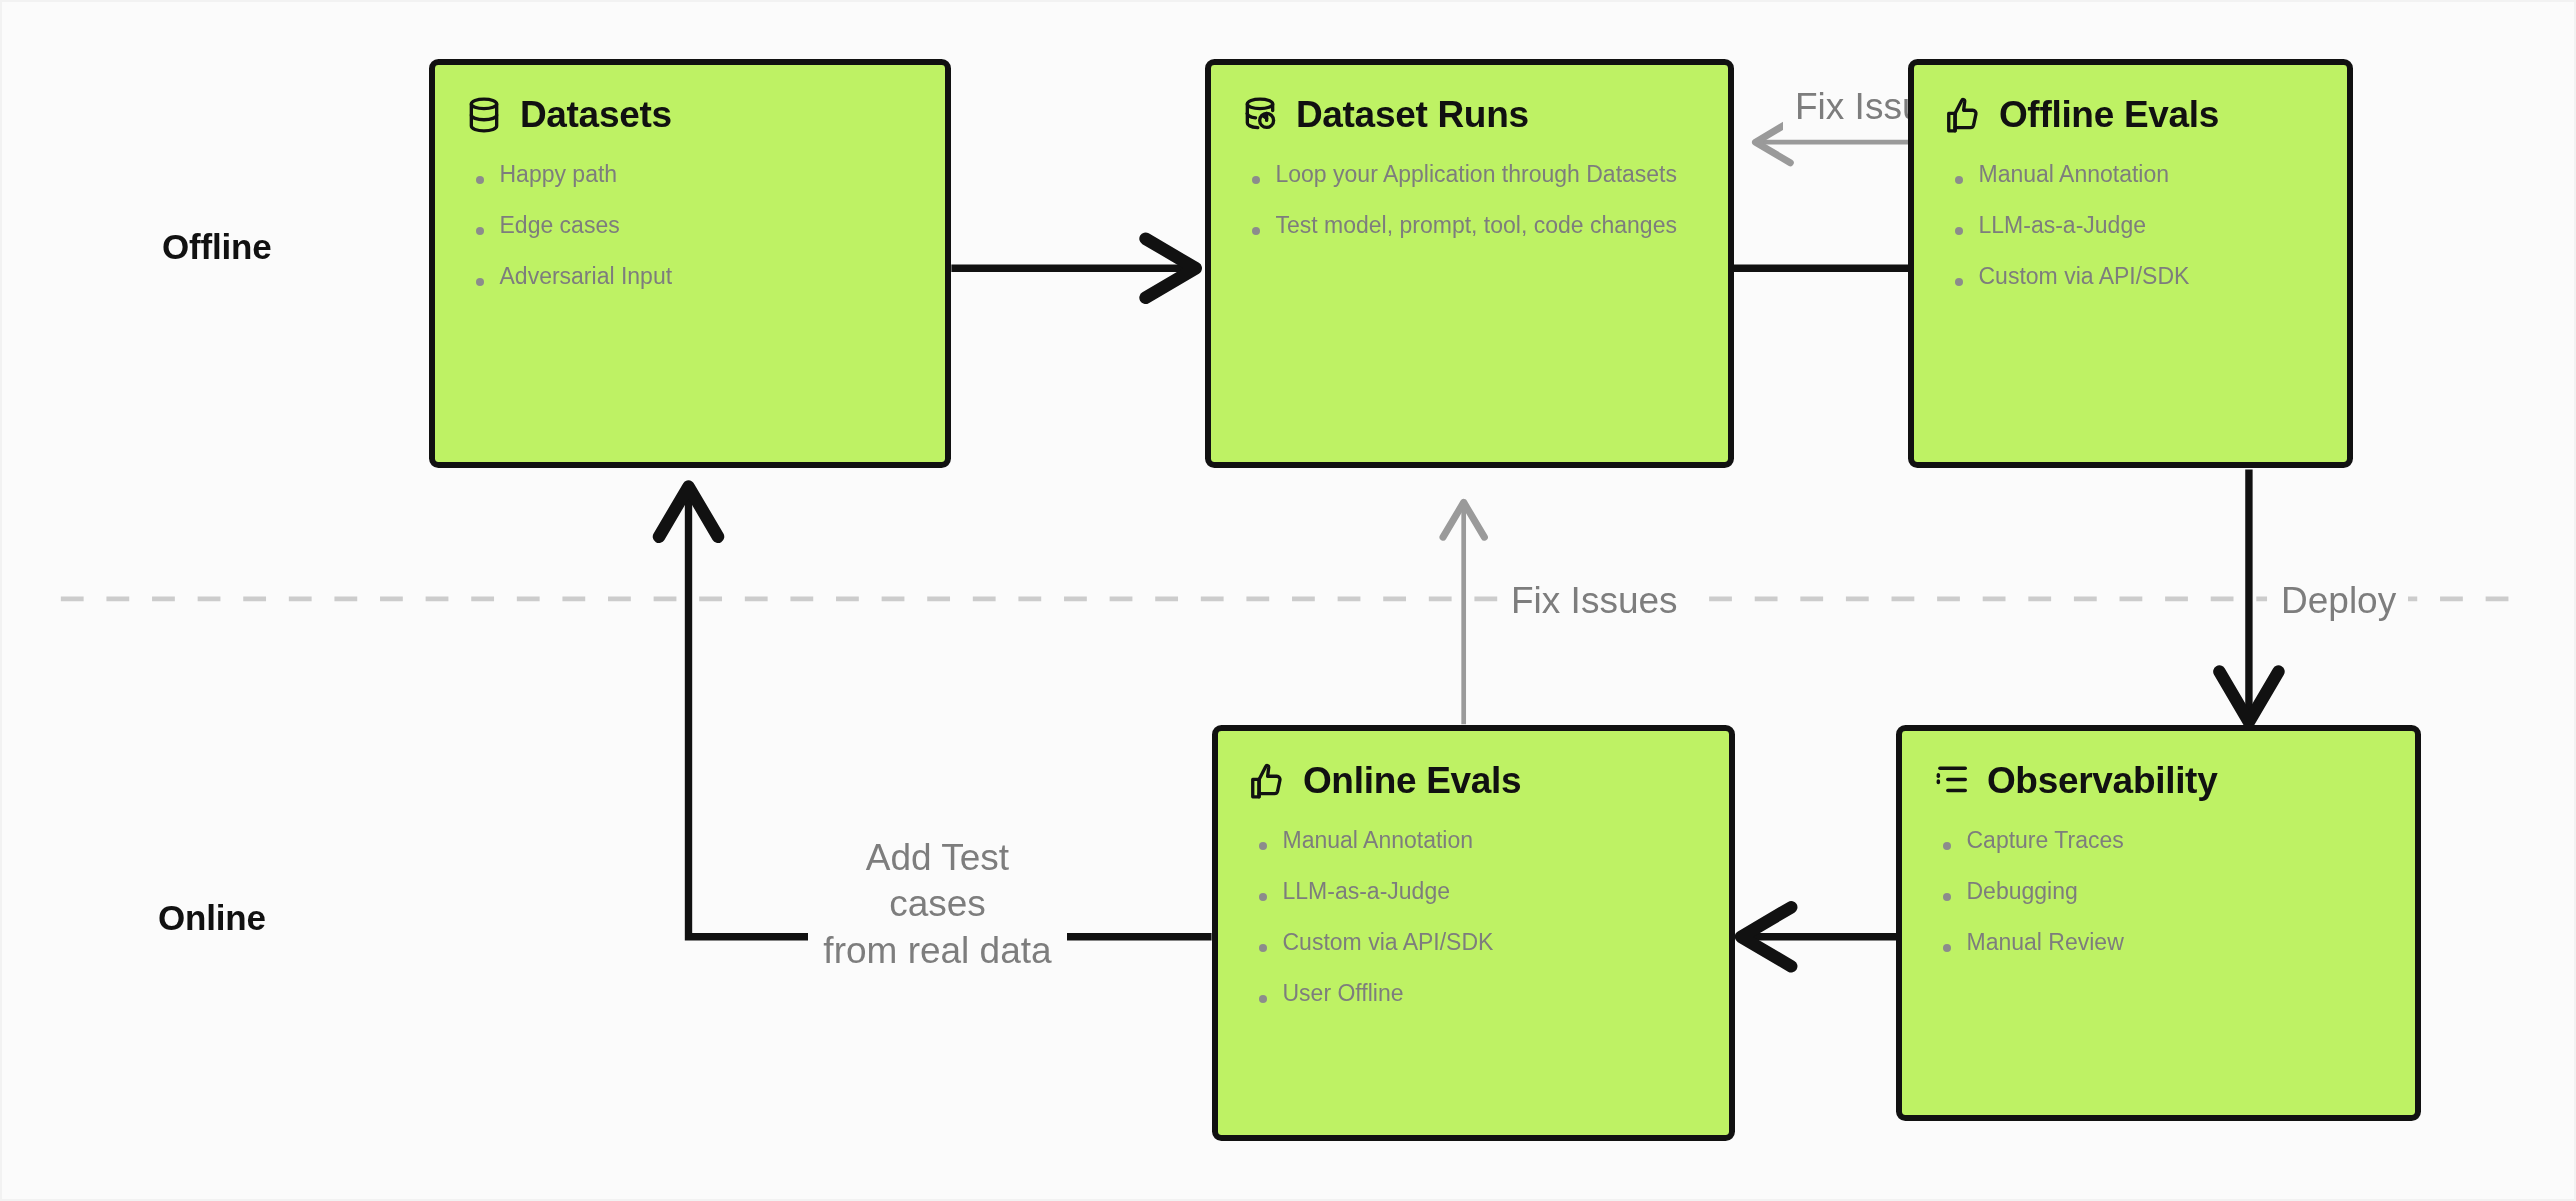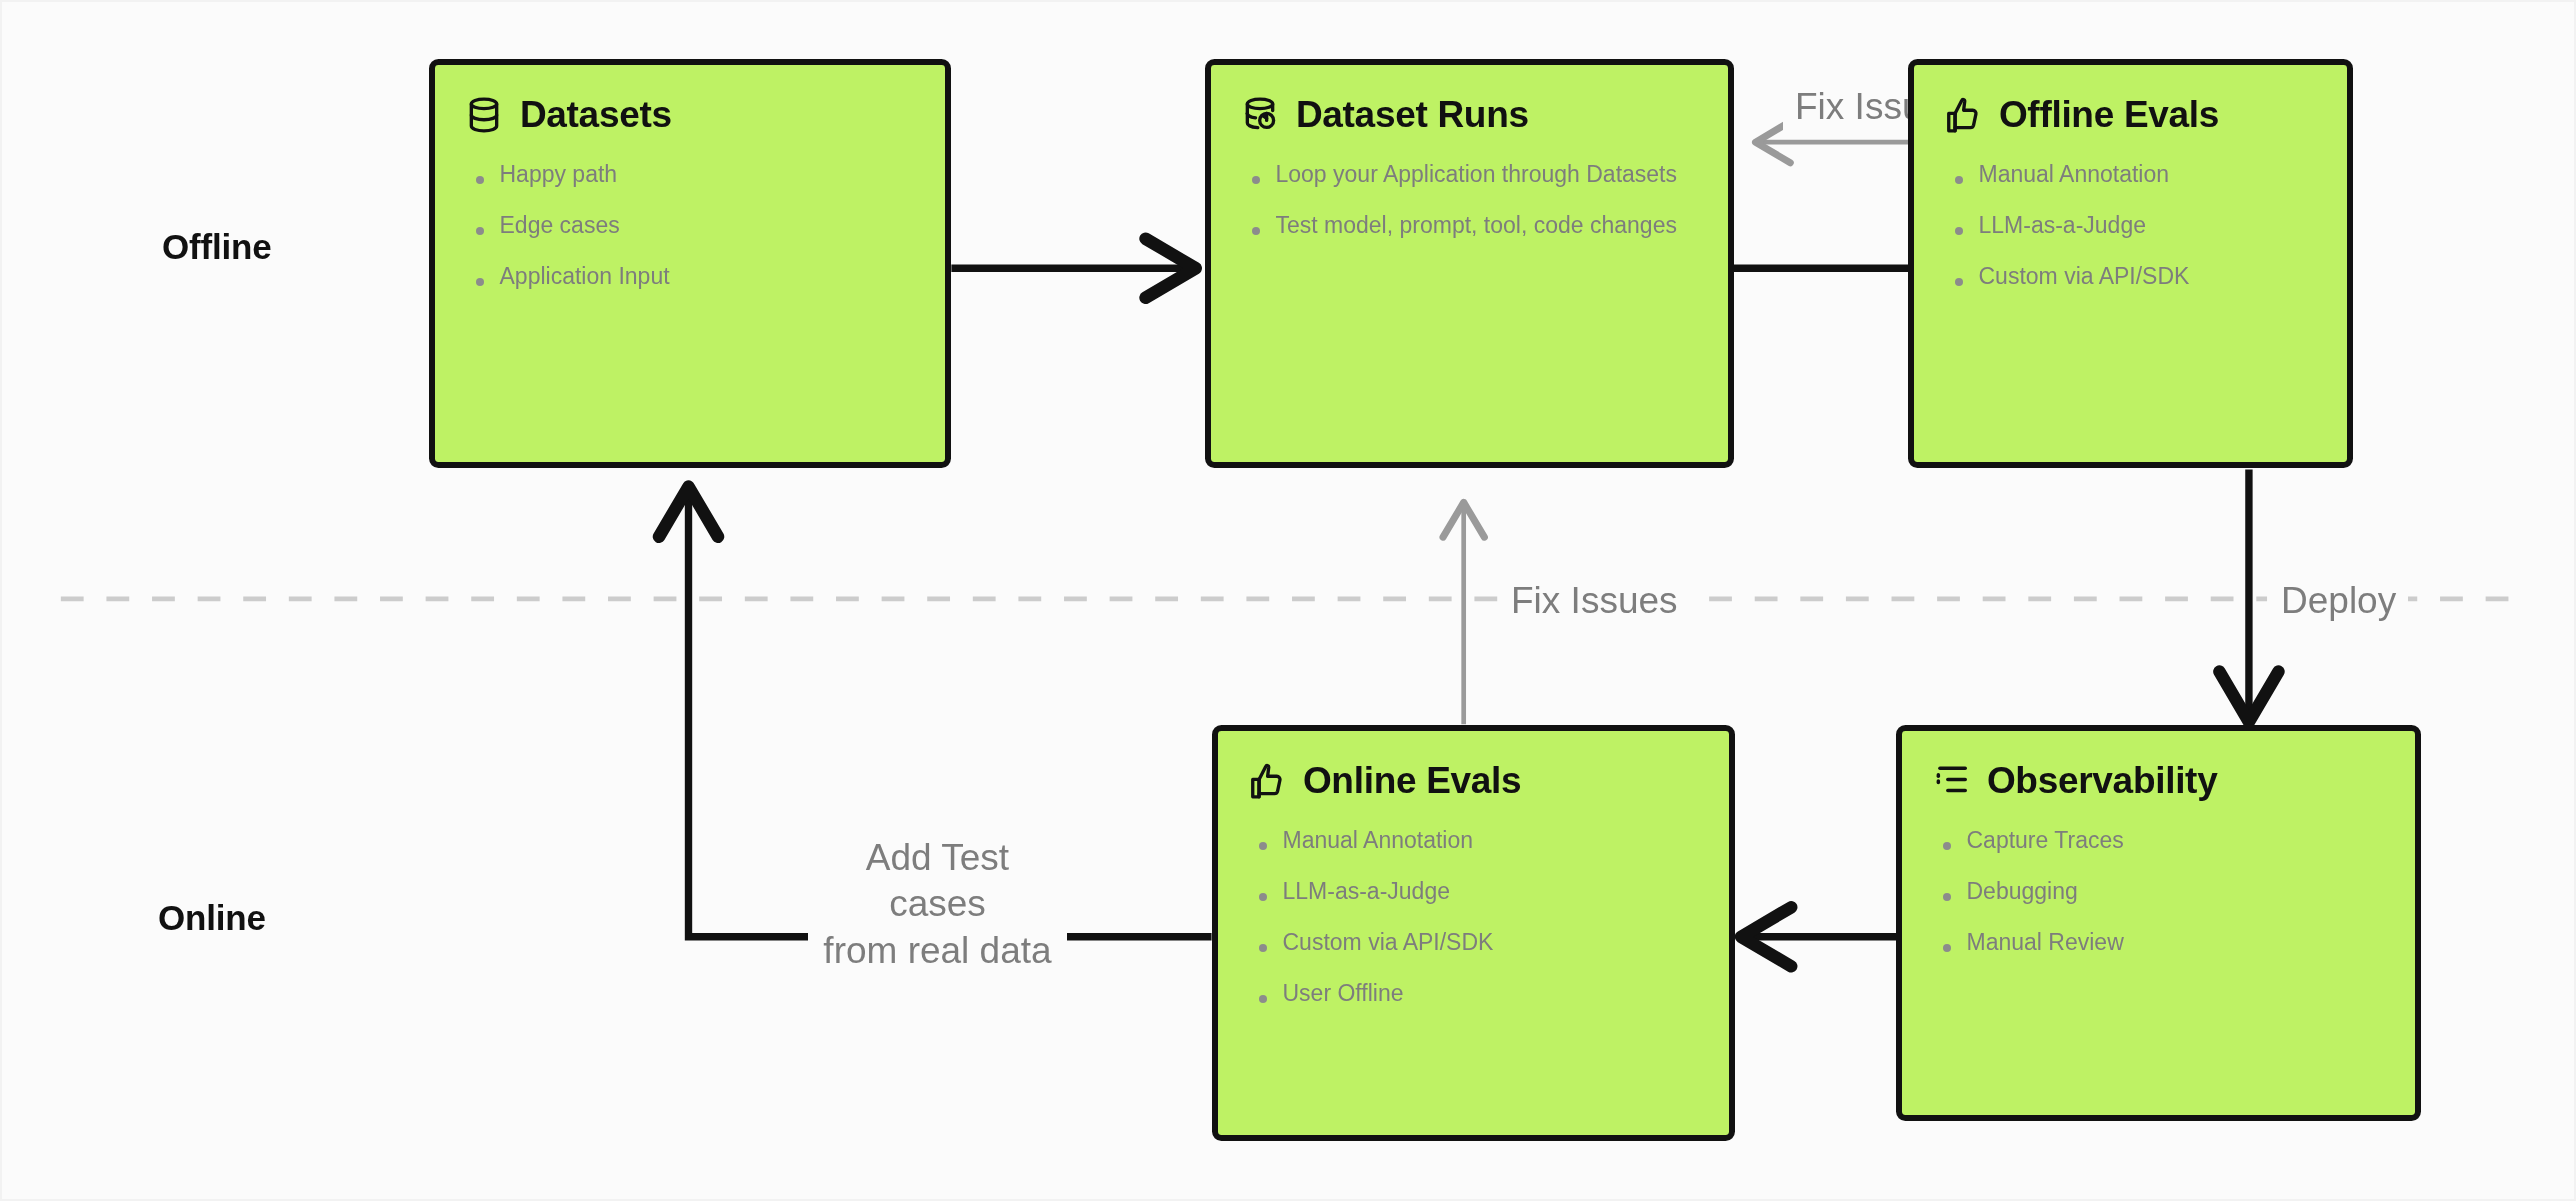--- a/index.html
+++ b/index.html
@@ -170,21 +170,21 @@
       <svg class="node-icon" viewBox="0 0 24 24" fill="none" stroke="#111111" stroke-width="2.1" stroke-linecap="round" stroke-linejoin="round">
         <ellipse cx="12" cy="5" rx="8" ry="3"></ellipse>
         <path d="M4 5v14c0 1.66 3.58 3 8 3s8-1.34 8-3V5"></path>
         <path d="M4 12c0 1.66 3.58 3 8 3s8-1.34 8-3"></path>
       </svg>
       <div class="node-title">Datasets</div>
     </div>
     <ul class="bullets">
       <li>Happy path</li>
       <li>Edge cases</li>
-      <li>Application Input</li>
+      <li>Adversarial Input</li>
     </ul>
   </div>
 
   <div class="node" style="left:1205px; top:59px; width:529px; height:409px;">
     <div class="node-header">
       <svg class="node-icon" viewBox="0 0 24 24" fill="none" stroke="#111111" stroke-width="2.1" stroke-linecap="round" stroke-linejoin="round">
         <ellipse cx="12" cy="5" rx="8" ry="3"></ellipse>
         <path d="M4 5v6"></path>
         <path d="M4 11c0 1.3 2.2 2.4 5.2 2.8"></path>
         <path d="M4 11v6c0 1.5 2.9 2.7 6.6 2.95"></path>

